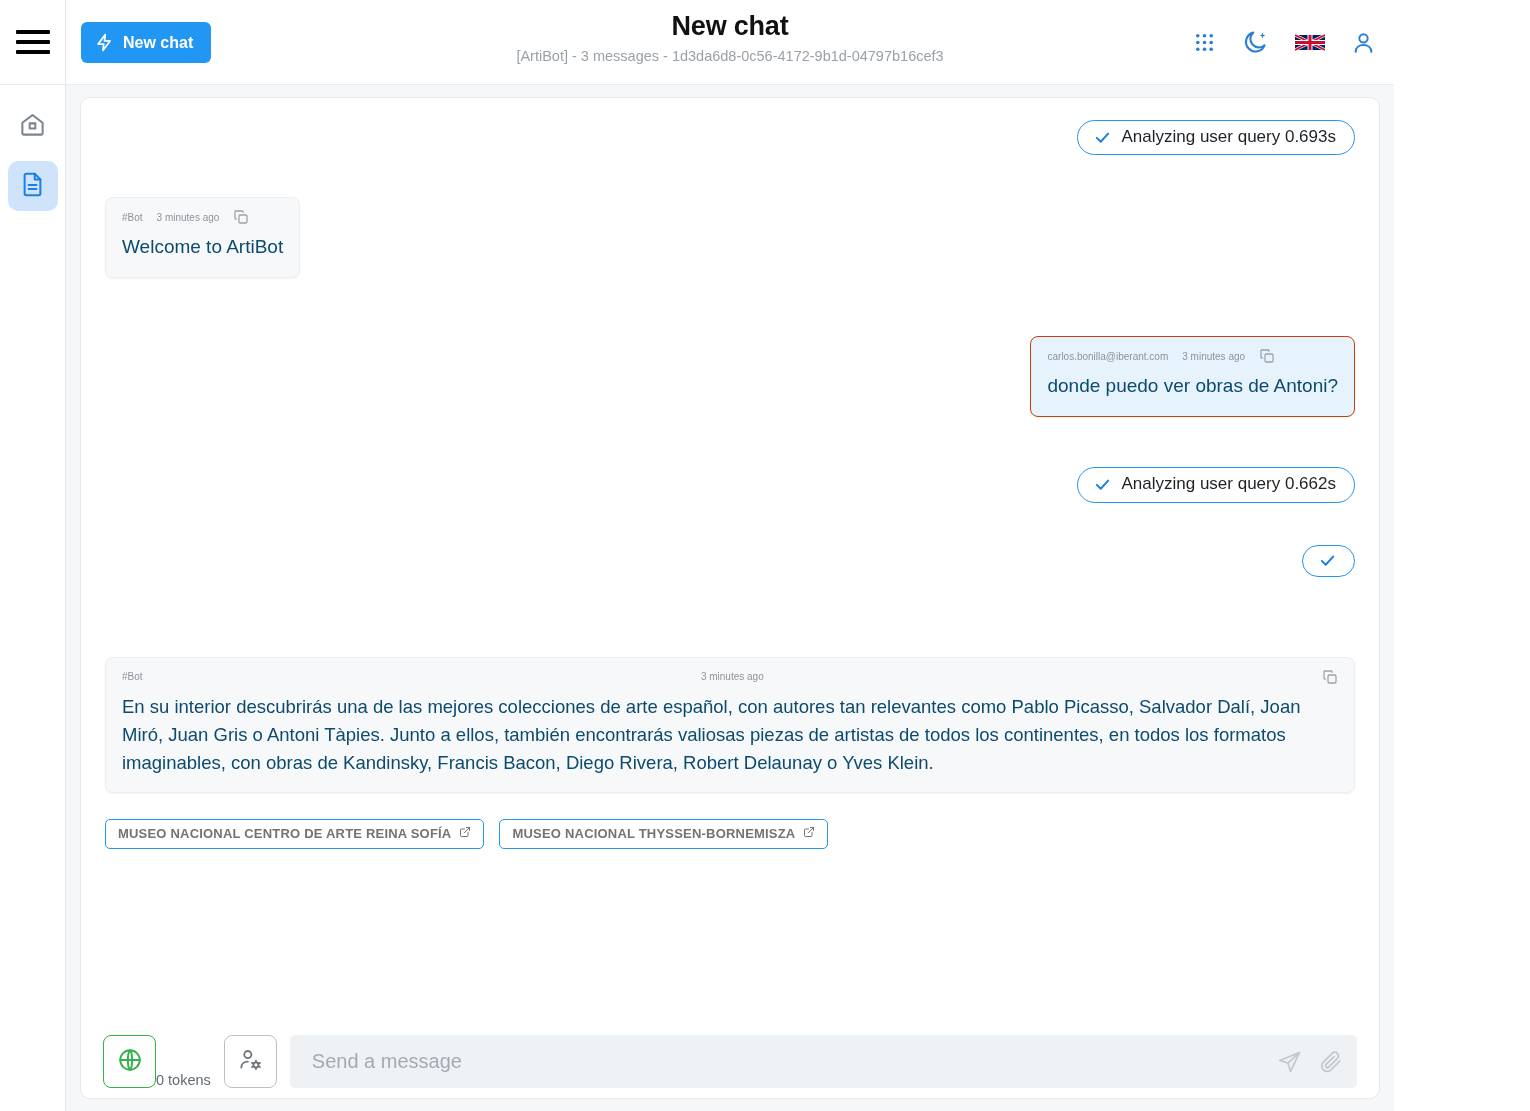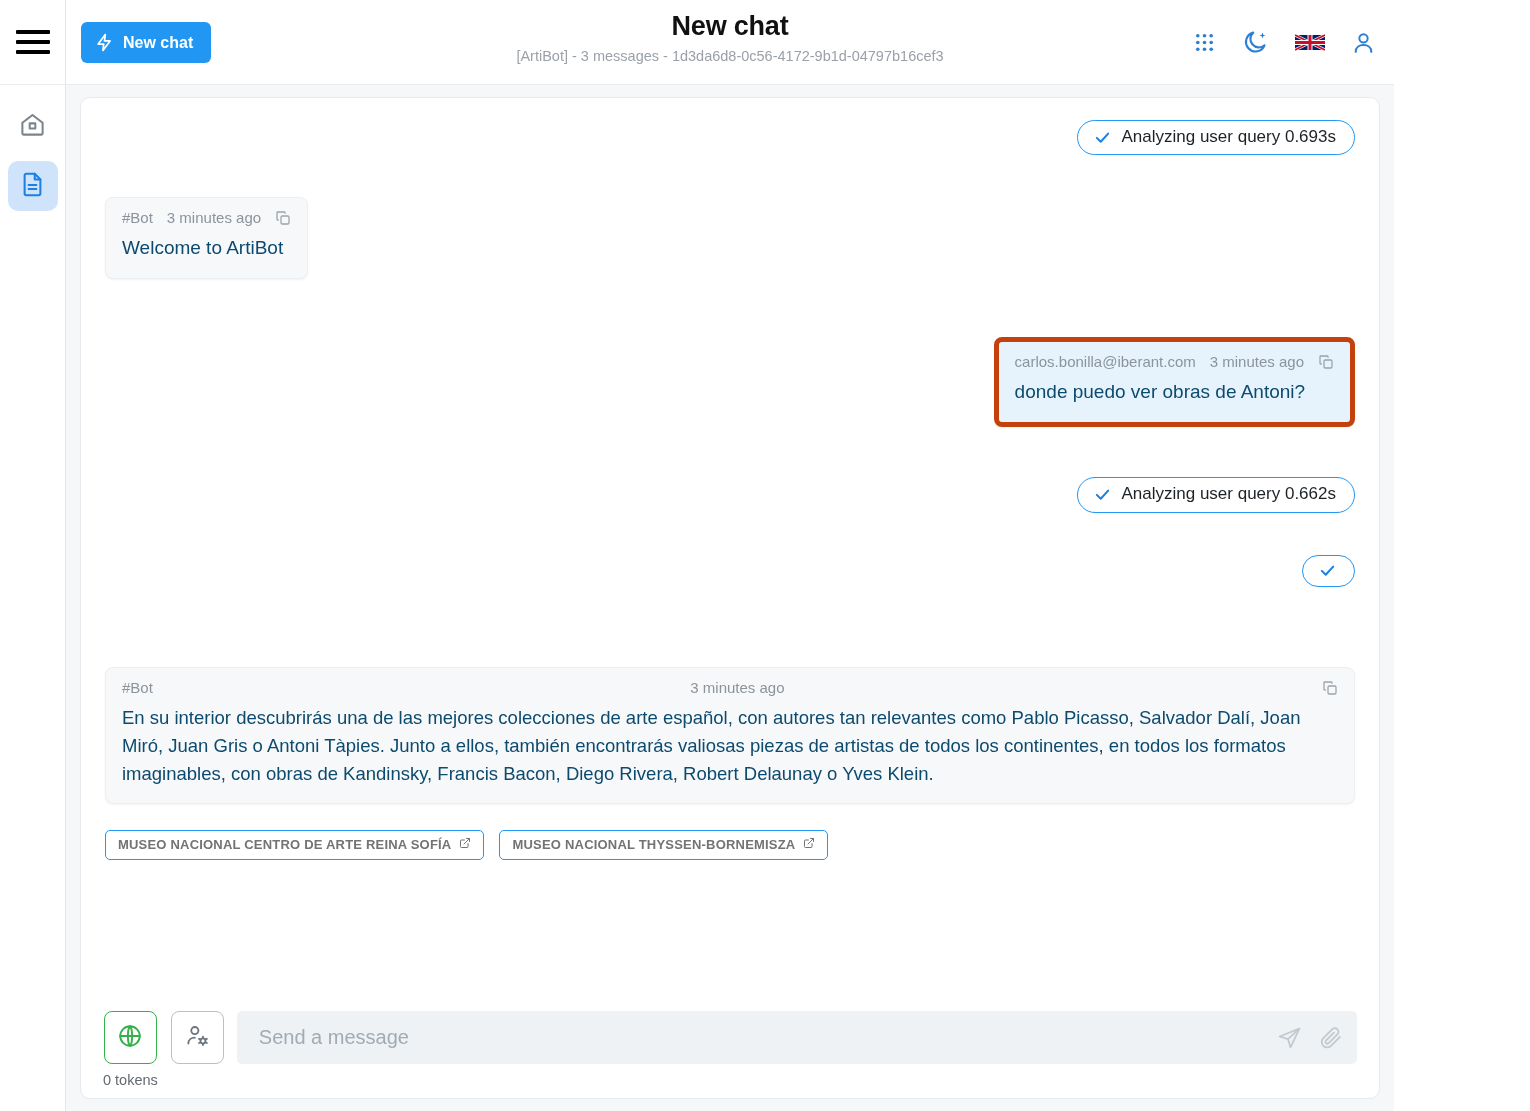--- a/index.html
+++ b/index.html
@@ -105,24 +105,24 @@
   .pill .chk { color: #1d7fe0; display: inline-flex; }
 
   
   .bubble {
     border-radius: 8px;
     padding: 11px 16px 15px 16px;
     max-width: 100%;
     box-shadow: 0 1px 2px rgba(16,24,40,0.05);
   }
   .bubble.bot { background: #f7f8fa; border: 1px solid #eceef1; }
-  .bubble.user { background: #e6f3fc; border: 5px solid #c2410c; }
+  .bubble.user { background: #e6f3fc; border: 1px solid #c2410c; }
   .bubble.wide { width: 100%; }
 
-  .meta { display: flex; align-items: flex-end; gap: 14px; font-size: 15px; color: #8b949d; }
+  .meta { display: flex; align-items: center; gap: 14px; font-size: 10px; color: #8b949d; }
   .meta .spacer { flex: 1; }
   .meta .copy { display: inline-flex; cursor: pointer; color: #9aa3ab; }
   .msg-text { margin-top: 8px; font-size: 19px; color: #0c4a6e; line-height: 1.52; }
   .msg-text.small { font-size: 18.5px; }
 
   .sources { display: flex; gap: 15px; margin-top: 14px; flex-wrap: wrap; }
   .source-btn {
     display: inline-flex; align-items: center; gap: 8px;
     border: 1px solid #2196f3; border-radius: 5px;
     background: #fff; color: #737373;
@@ -134,21 +134,21 @@
   .gap-s { height: 18px; }
   .gap-m { height: 26px; }
   .gap-l { height: 34px; }
 
   
   .composer {
     flex: 0 0 auto;
     padding: 12px 22px 10px 22px;
     display: flex; align-items: flex-start; gap: 13px;
   }
-  .tool-col { display: flex; flex-direction: column; align-items: center; }
+  .tool-col { display: flex; flex-direction: row; align-items: flex-end; }
   .tool-btn {
     width: 53px; height: 53px; border-radius: 8px;
     background: #fff; display: flex; align-items: center; justify-content: center;
     cursor: pointer;
   }
   .tool-btn.green { border: 1px solid #35b14a; }
   .tool-btn.gray { border: 1px solid #b9c0c7; }
   .tokens { margin-top: 8px; font-size: 14.5px; color: #626a72; white-space: nowrap; }
 
   .input-wrap {

